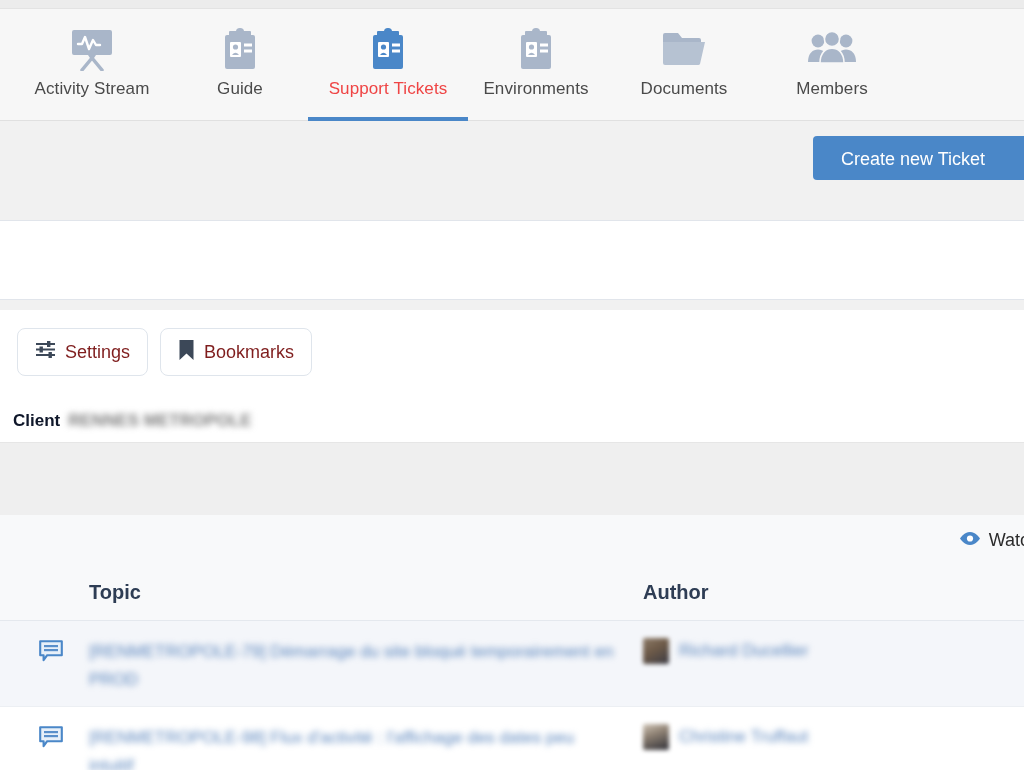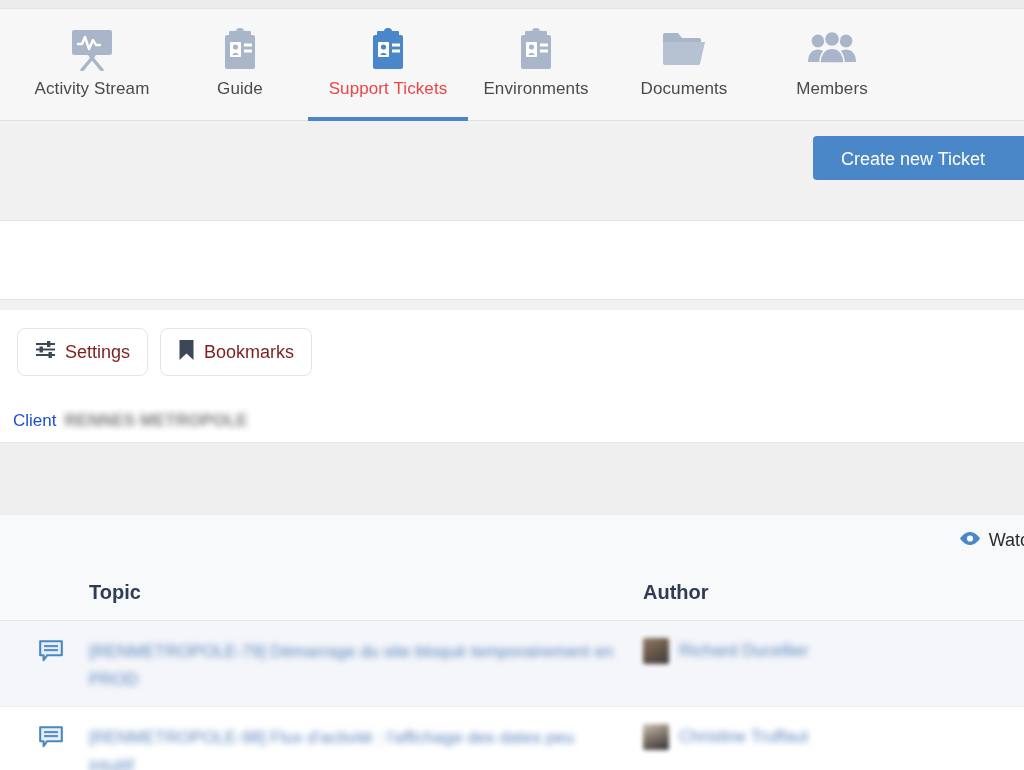--- a/index.html
+++ b/index.html
@@ -167,22 +167,22 @@
     background: #ffffff;
     border-left: 1px solid #e1e5eb;
     border-right: 1px solid #e1e5eb;
     box-sizing: border-box;
     display: flex;
     align-items: center;
     padding-left: 16px;
   }
   .client-label {
     font-size: 17px;
-    font-weight: normal;
-    color: #1d4ed8;
+    font-weight: bold;
+    color: #0f172a;
   }
   .client-value {
     margin-left: 8px;
     font-size: 17px;
     font-weight: bold;
     color: #7d7d7d;
     filter: blur(3.4px);
     user-select: none;
   }
 

